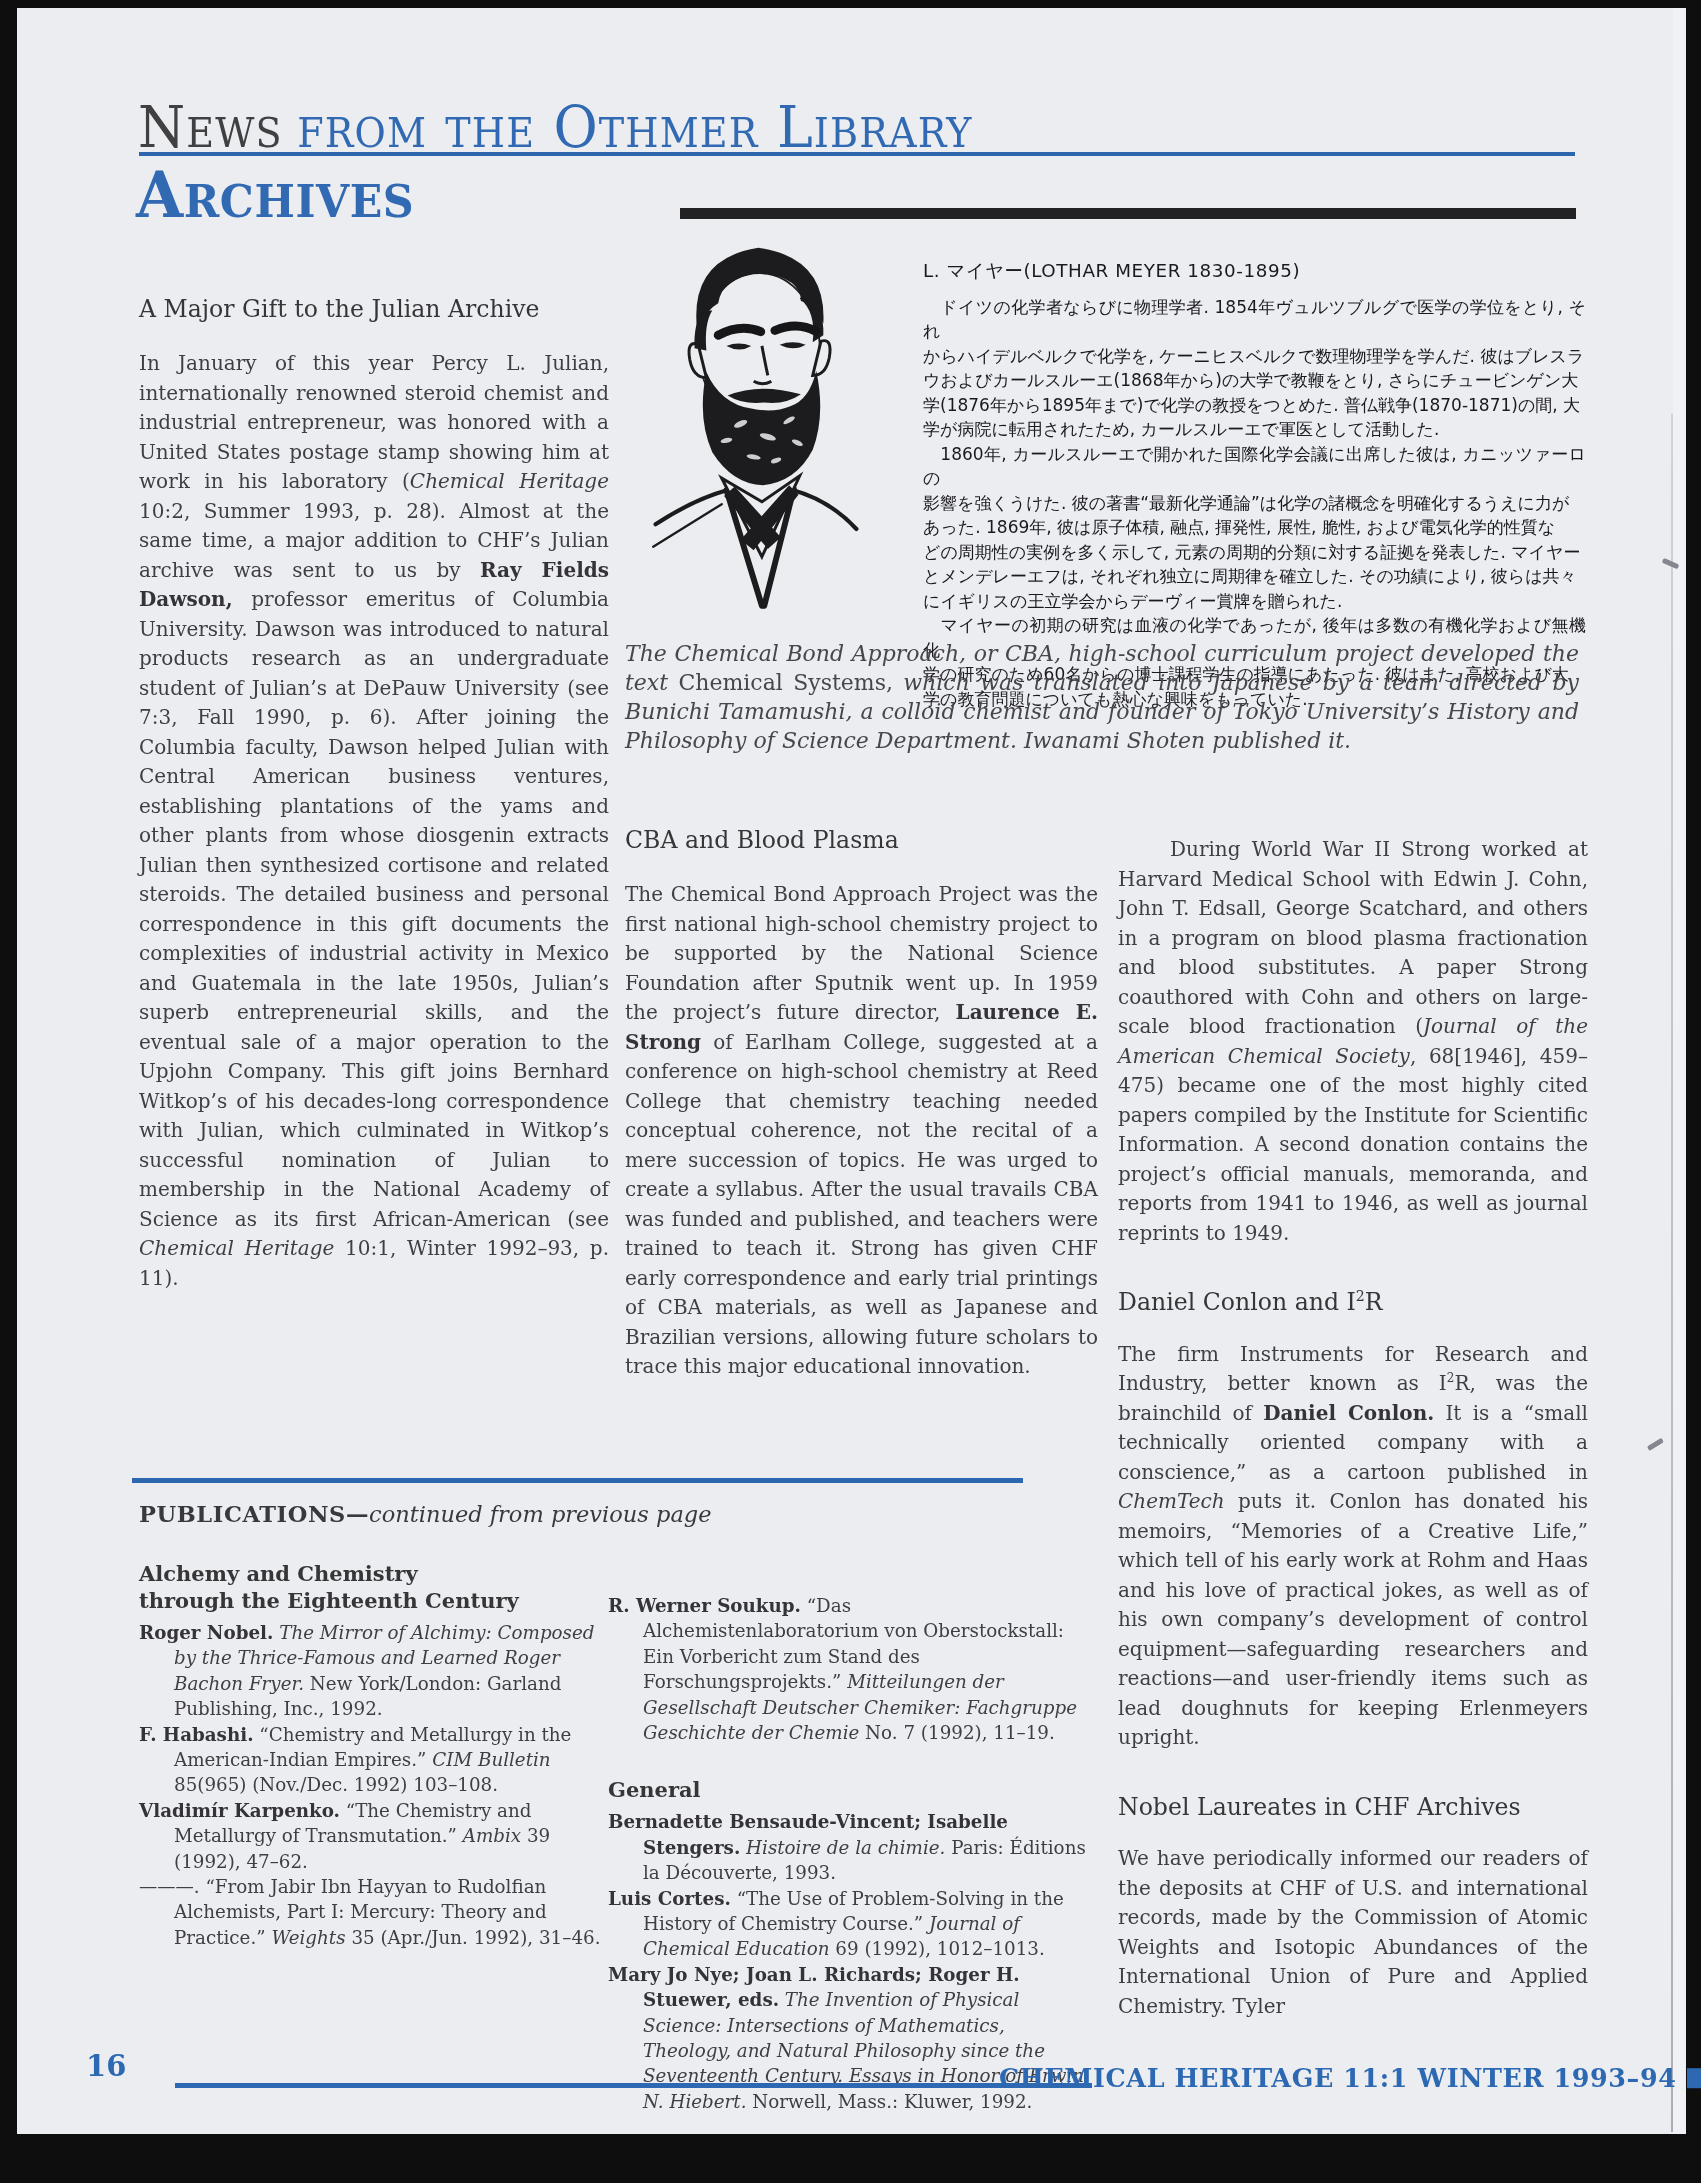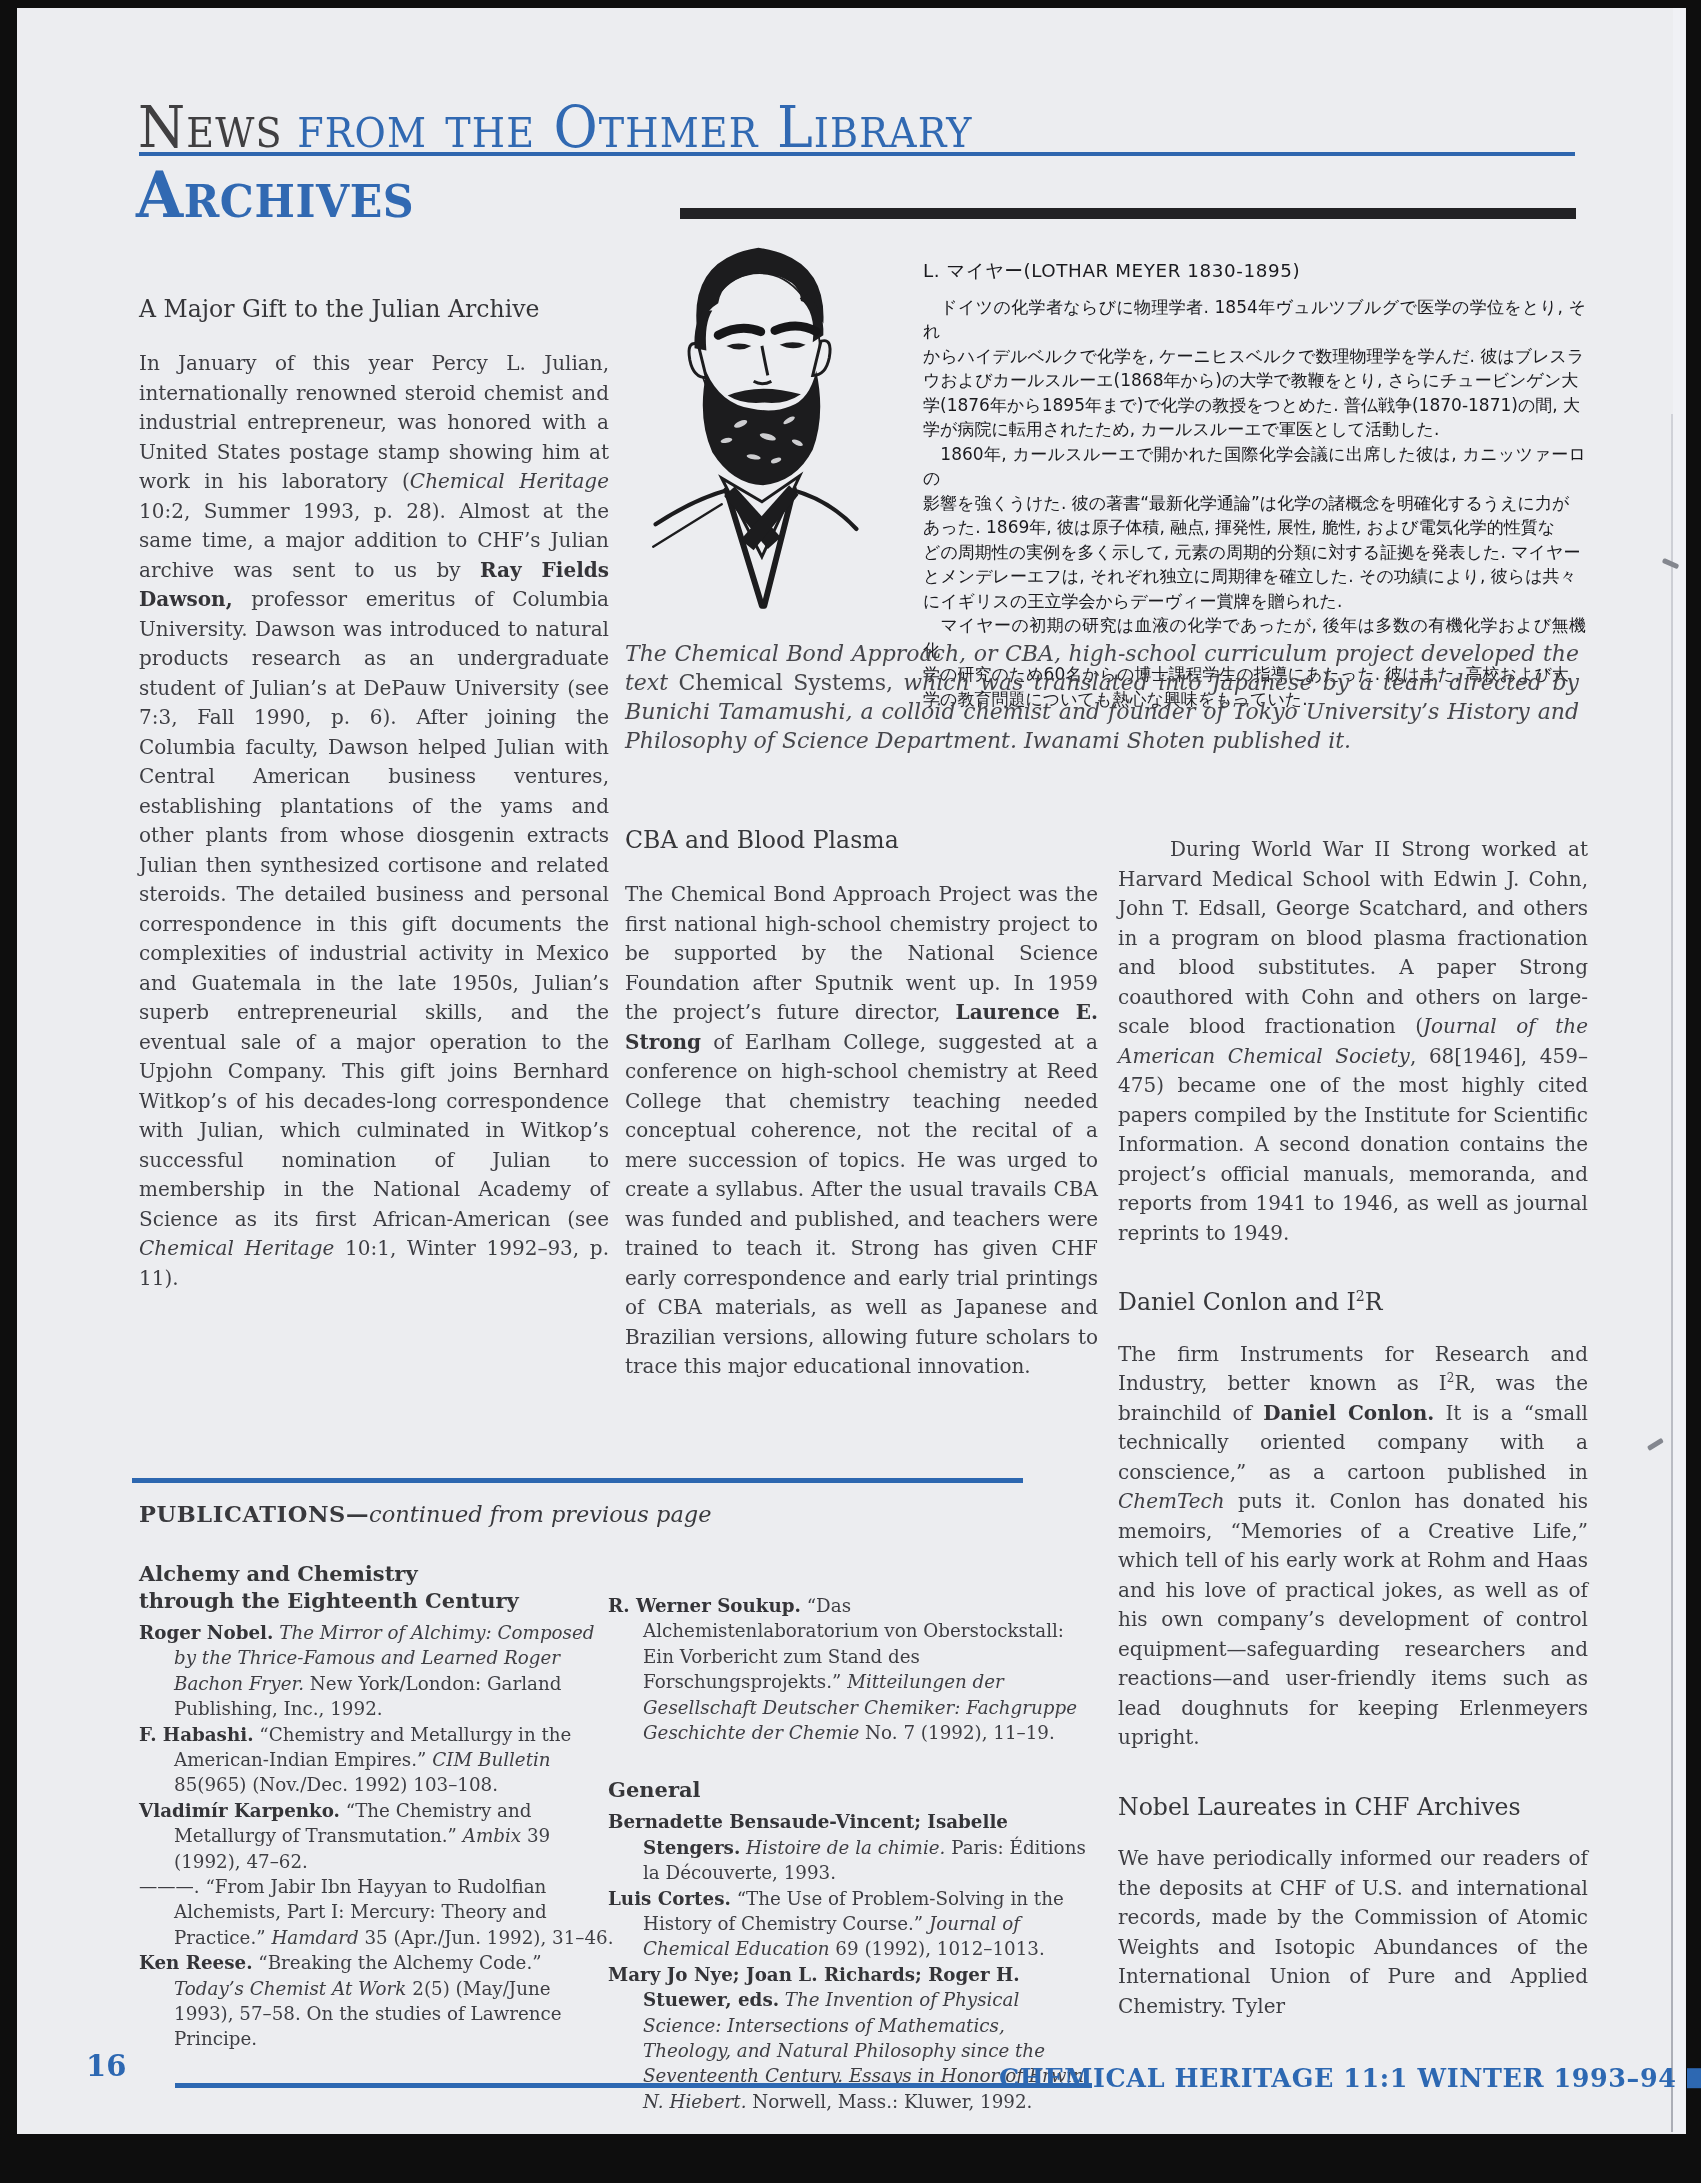--- a/index.html
+++ b/index.html
@@ -206,22 +206,21 @@
 <div class="pub-head">
   <span class="cap">PUBLICATIONS—</span><span class="it">continued from previous page</span>
 </div>
 
 <div class="pub-col pl">
   <p class="pub-subhead">Alchemy and Chemistry
 through the Eighteenth Century</p>
   <p class="pub-entry"><span class="rt-b">Roger Nobel.</span><span class="rt-i"> The Mirror of Alchimy: Composed by the Thrice-Famous and Learned Roger Bachon Fryer.</span><span class="rt-n"> New York/London: Garland Publishing, Inc., 1992.</span></p>
   <p class="pub-entry"><span class="rt-b">F. Habashi.</span><span class="rt-n"> “Chemistry and Metallurgy in the American-Indian Empires.” </span><span class="rt-i">CIM Bulletin</span><span class="rt-n"> 85(965) (Nov./Dec. 1992) 103–108.</span></p>
   <p class="pub-entry"><span class="rt-b">Vladimír Karpenko.</span><span class="rt-n"> “The Chemistry and Metallurgy of Transmutation.” </span><span class="rt-i">Ambix</span><span class="rt-n"> 39 (1992), 47–62.</span></p>
-  <p class="pub-entry"><span class="rt-n">———. “From Jabir Ibn Hayyan to Rudolfian Alchemists, Part I: Mercury: Theory and Practice.” </span><span class="rt-i">Hamdard</span><span class="rt-n"> 35 (Apr./Jun. 1992), 31–46.</span></p>
-  <p class="pub-entry"><span class="rt-b">Ken Reese.</span><span class="rt-n"> “Breaking the Alchemy Code.” </span><span class="rt-i">Today’s Chemist At Work</span><span class="rt-n"> 2(5) (May/June 1993), 57–58. On the studies of Lawrence Principe.</span></p>
+  <p class="pub-entry"><span class="rt-n">———. “From Jabir Ibn Hayyan to Rudolfian Alchemists, Part I: Mercury: Theory and Practice.” </span><span class="rt-i">Weights</span><span class="rt-n"> 35 (Apr./Jun. 1992), 31–46.</span></p>
 </div>
 
 <div class="pub-col pm">
   <p class="pub-entry"><span class="rt-b">R. Werner Soukup.</span><span class="rt-n"> “Das Alchemistenlaboratorium von Oberstockstall: Ein Vorbericht zum Stand des Forschungsprojekts.” </span><span class="rt-i">Mitteilungen der Gesellschaft Deutscher Chemiker: Fachgruppe Geschichte der Chemie</span><span class="rt-n"> No. 7 (1992), 11–19.</span></p>
   <p class="pub-subhead gen">General</p>
   <p class="pub-entry"><span class="rt-b">Bernadette Bensaude-Vincent; Isabelle Stengers.</span><span class="rt-n"> </span><span class="rt-i">Histoire de la chimie.</span><span class="rt-n"> Paris: Éditions la Découverte, 1993.</span></p>
   <p class="pub-entry"><span class="rt-b">Luis Cortes.</span><span class="rt-n"> “The Use of Problem-Solving in the History of Chemistry Course.” </span><span class="rt-i">Journal of Chemical Education</span><span class="rt-n"> 69 (1992), 1012–1013.</span></p>
   <p class="pub-entry"><span class="rt-b">Mary Jo Nye; Joan L. Richards; Roger H. Stuewer, eds.</span><span class="rt-n"> </span><span class="rt-i">The Invention of Physical Science: Intersections of Mathematics, Theology, and Natural Philosophy since the Seventeenth Century. Essays in Honor of Erwin N. Hiebert.</span><span class="rt-n"> Norwell, Mass.: Kluwer, 1992.</span></p>
 </div>
 

